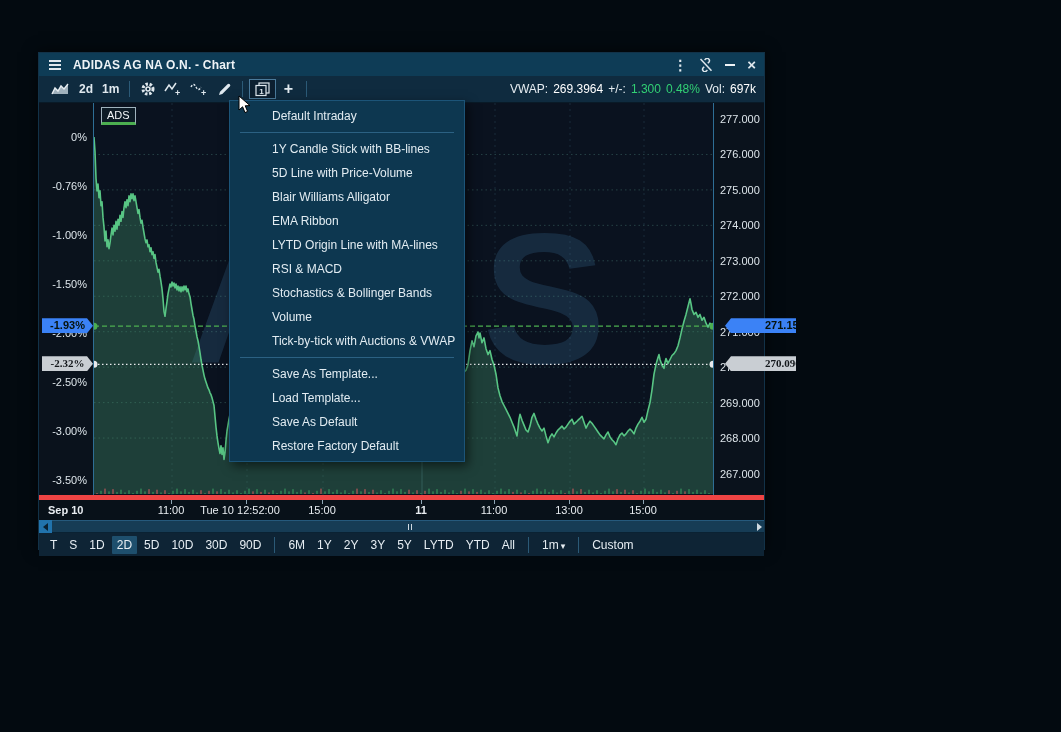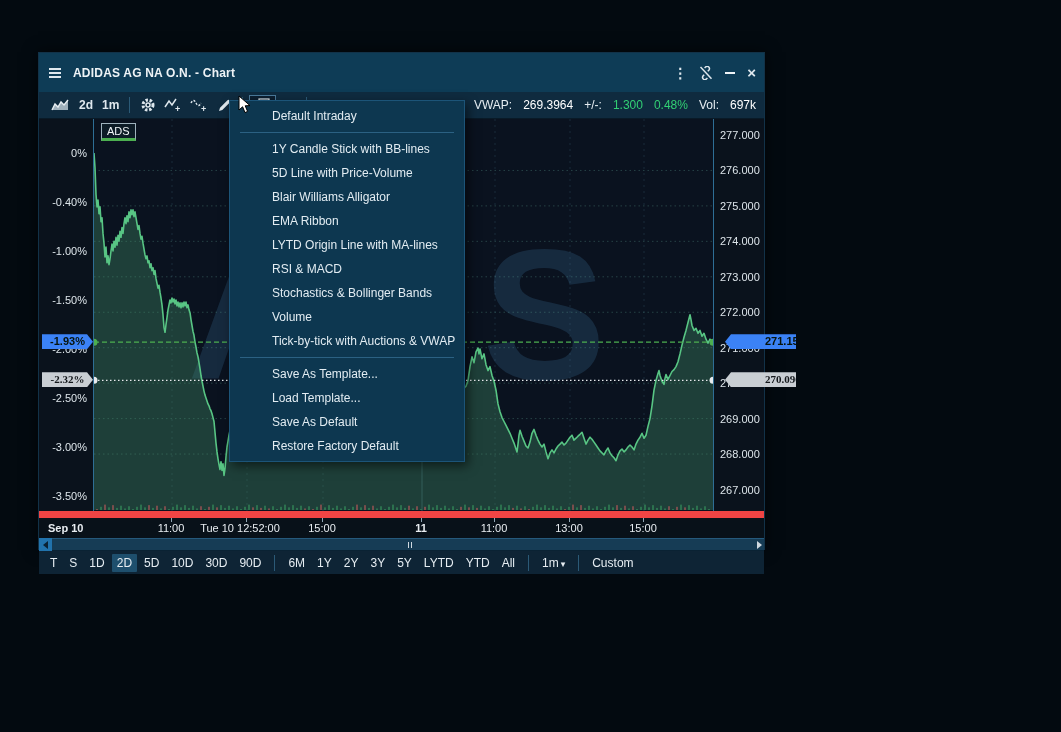--- a/index.html
+++ b/index.html
@@ -1,37 +1,37 @@
 <!DOCTYPE html>
 <html><head>
 <meta charset="utf-8">
 <style>
   html,body{margin:0;padding:0;background:#030a10;width:1061px;height:732px;position:relative;
     font-family:"Liberation Sans",sans-serif;-webkit-font-smoothing:antialiased;overflow:hidden;}
   .window{position:absolute;left:38px;top:52px;width:727px;height:498px;background:#081119;
     border:1px solid #123248;box-sizing:border-box;box-shadow:0 0 14px rgba(0,0,0,.6);}
   
-  .titlebar{height:39px;background:#0e3c56;display:flex;align-items:center;padding:0 8px;color:#eef3f6;}
+  .titlebar{height:23px;background:#0e3c56;display:flex;align-items:center;padding:0 8px;color:#eef3f6;}
   .titlebar .title{font-size:12px;font-weight:bold;margin-left:10px;letter-spacing:.2px;flex:1;
     white-space:nowrap;overflow:hidden;}
   .hamburger{display:inline-flex;flex-direction:column;gap:2px;cursor:pointer;padding:2px;}
   .hamburger span{display:block;width:12px;height:2px;background:#dfe8ee;}
   .tb-actions{display:flex;align-items:center;gap:12px;}
   .tb-ic{color:#dfe8ee;font-size:14px;line-height:14px;cursor:pointer;display:inline-flex;align-items:center;}
   .minimize-bar{width:10px;height:2px;background:#eef3f6;display:inline-block;}
   .close-x{font-size:15px;font-weight:bold;}
   
   .toolbar{height:26px;background:#0f2b3f;display:flex;align-items:center;padding:0 8px;
     border-bottom:1px solid #091a27;color:#dfe8ee;font-size:12px;}
   .tool{display:inline-flex;align-items:center;justify-content:center;min-width:16px;height:20px;
     padding:0 4px;cursor:pointer;color:#dfe8ee;}
   .tool.txt{font-weight:bold;}
   .vsep{width:1px;height:16px;background:#2b5a77;margin:0 6px;}
   .tool.boxed{background:#0c1f30;border:1px solid #4a7a9b;height:18px;}
-  .stats{margin-left:auto;display:flex;align-items:center;gap:11px;font-size:12px;white-space:nowrap;}
+  .stats{margin-left:auto;display:flex;align-items:center;gap:5px;font-size:12px;white-space:nowrap;}
   .stats .lbl{color:#e6edf2;}
   .stats .val{color:#ffffff;}
   .stats .pos{color:#32d074;}
   
   .chart-region{position:relative;height:392px;background:#0a121c;}
   .plot{position:absolute;left:54px;top:0;width:619px;height:392px;background:#0a121f;
     border-left:1px solid #2e6e95;border-right:1px solid #2e6e95;box-sizing:content-box;overflow:hidden;}
   .plot svg{position:absolute;left:0;top:0;}
   .watermark{position:absolute;left:0;top:0;width:100%;height:100%;display:flex;align-items:center;
     justify-content:center;font-size:185px;font-weight:bold;color:rgba(45,85,120,.36);
@@ -44,21 +44,21 @@
   .axis-label{position:absolute;height:14px;line-height:14px;}
   .gutter.left .axis-label{right:6px;}
   .gutter.right .axis-label{left:7px;}
   .tag{position:absolute;height:15px;line-height:15px;font-size:11px;font-weight:bold;color:#07130c;
     text-align:center;z-index:3;}
   .tag.green{background:#3b82f6;}
   .tag.gray{background:#c9ced3;color:#14181c;font-family:Liberation Serif, serif;}
   .tag.left-side{left:3px;width:51px;clip-path:polygon(0 0,calc(100% - 6px) 0,100% 50%,calc(100% - 6px) 100%,0 100%);}
   .tag.right-side{left:12px;width:31px;clip-path:polygon(6px 0,100% 0,100% 100%,6px 100%,0 50%);padding-left:40px;}
   
-  .xaxis{position:relative;height:20px;border-top:7px solid #ef4444;color:#e8edf1;font-size:11px;background:#081119;}
+  .xaxis{position:relative;height:20px;border-top:5px solid #ef4444;color:#e8edf1;font-size:11px;background:#081119;}
   .xlab{position:absolute;top:4px;white-space:nowrap;transform:translateX(-50%);}
   .xlab.bold{font-weight:bold;}
   .xlab.noshift{transform:none;}
   .xtick{position:absolute;top:0;width:1px;height:4px;background:#8fa6b5;}
   
   .scrollrow{position:relative;height:13px;background:#081420;display:flex;align-items:stretch;}
   .sc-btn{width:13px;display:flex;align-items:center;justify-content:center;cursor:pointer;}
   .sc-btn.leftb{background:#2173ac;}
   .tri-l{width:0;height:0;border-top:4px solid transparent;border-bottom:4px solid transparent;border-right:5px solid #0a2233;}
   .tri-r{width:0;height:0;border-top:4px solid transparent;border-bottom:4px solid transparent;border-left:5px solid #cfd9e0;}
@@ -157,21 +157,21 @@
       <span class="pos">1.300</span>
       <span class="pos">0.48%</span>
       <span class="lbl">Vol:</span>
       <span class="val">697k</span>
     </span>
   </div>
 
   <div class="chart-region">
     <div class="gutter left" id="leftGutter">
         <span class="axis-label" style="top: 27px;">0%</span>
-        <span class="axis-label" style="top: 76px;">-0.40%</span>
+        <span class="axis-label" style="top: 76px;">-0.76%</span>
         <span class="axis-label" style="top: 125px;">-1.00%</span>
         <span class="axis-label" style="top: 174px;">-1.50%</span>
         <span class="axis-label" style="top: 223px;">-2.00%</span>
         <span class="axis-label" style="top: 272px;">-2.50%</span>
         <span class="axis-label" style="top: 321px;">-3.00%</span>
         <span class="axis-label" style="top: 370px;">-3.50%</span>
         <span class="tag green left-side" style="top: 215.14px;">-1.93%</span>
         <span class="tag gray left-side" style="top: 253.36px;">-2.32%</span>
       </div>
     <div class="plot" id="plot">

